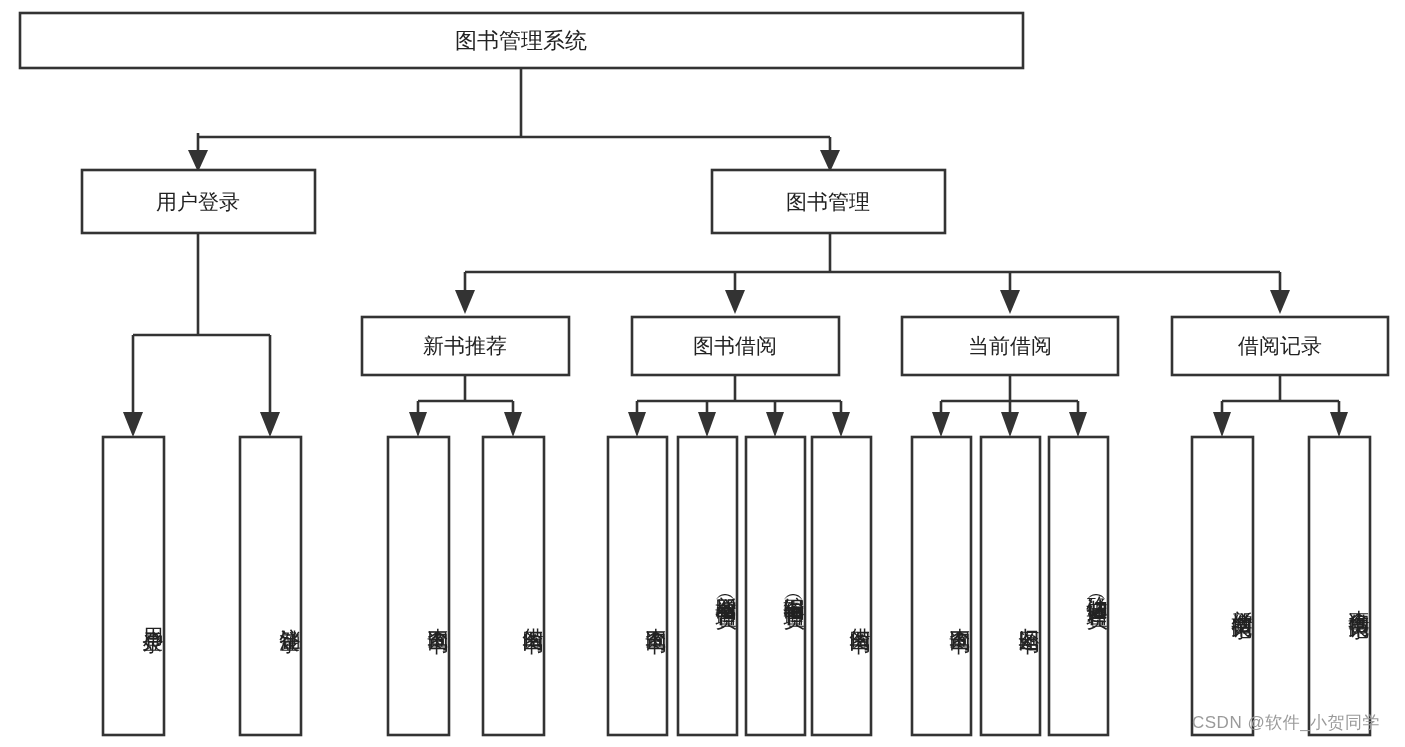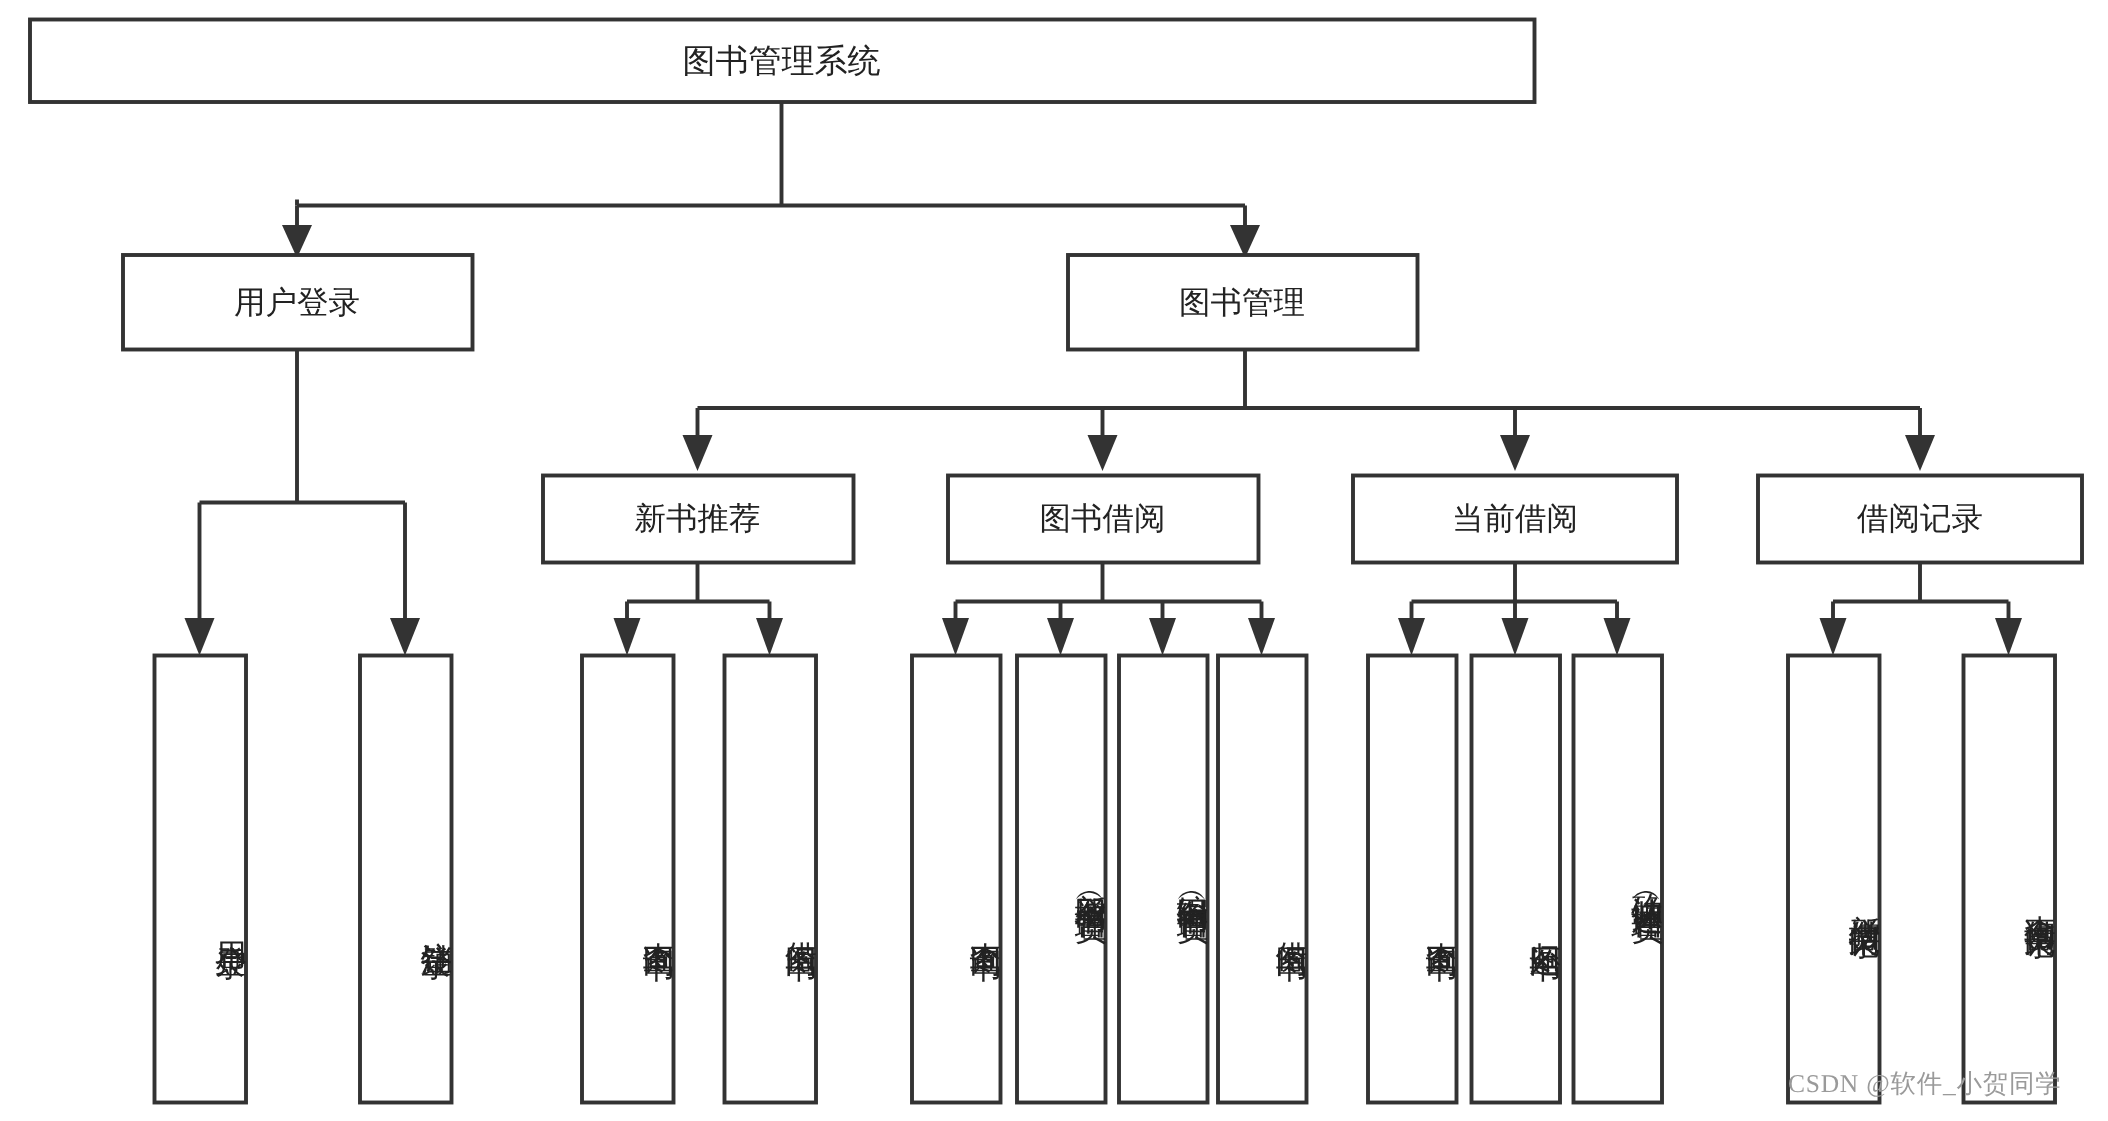--- a/index.html
+++ b/index.html
@@ -70,21 +70,21 @@
     line-height: 1.02;
     letter-spacing: 2px;
     color: #222222;
     white-space: nowrap;
     pointer-events: none;
   }
   .watermark {
     position: absolute;
     left: 1192px;
     top: 711px;
-    font-family: Liberation Serif, serif;
+    font-family: Liberation Sans, sans-serif;
     font-size: 17px;
     color: #9a9a9a;
     white-space: nowrap;
     letter-spacing: 0.5px;
     pointer-events: none;
   }
 </style>
 </head>
 <body>
 

